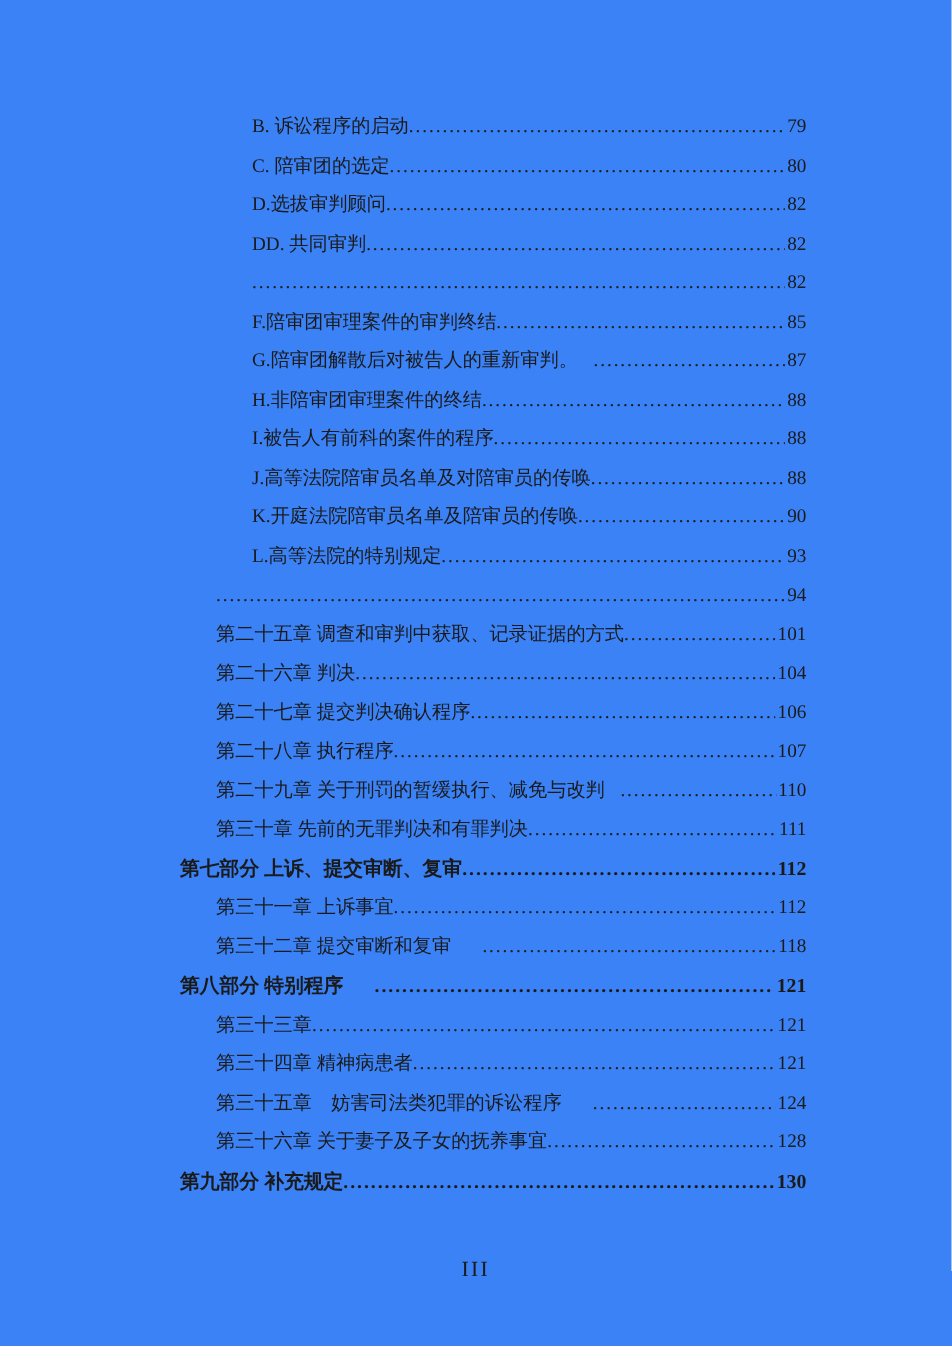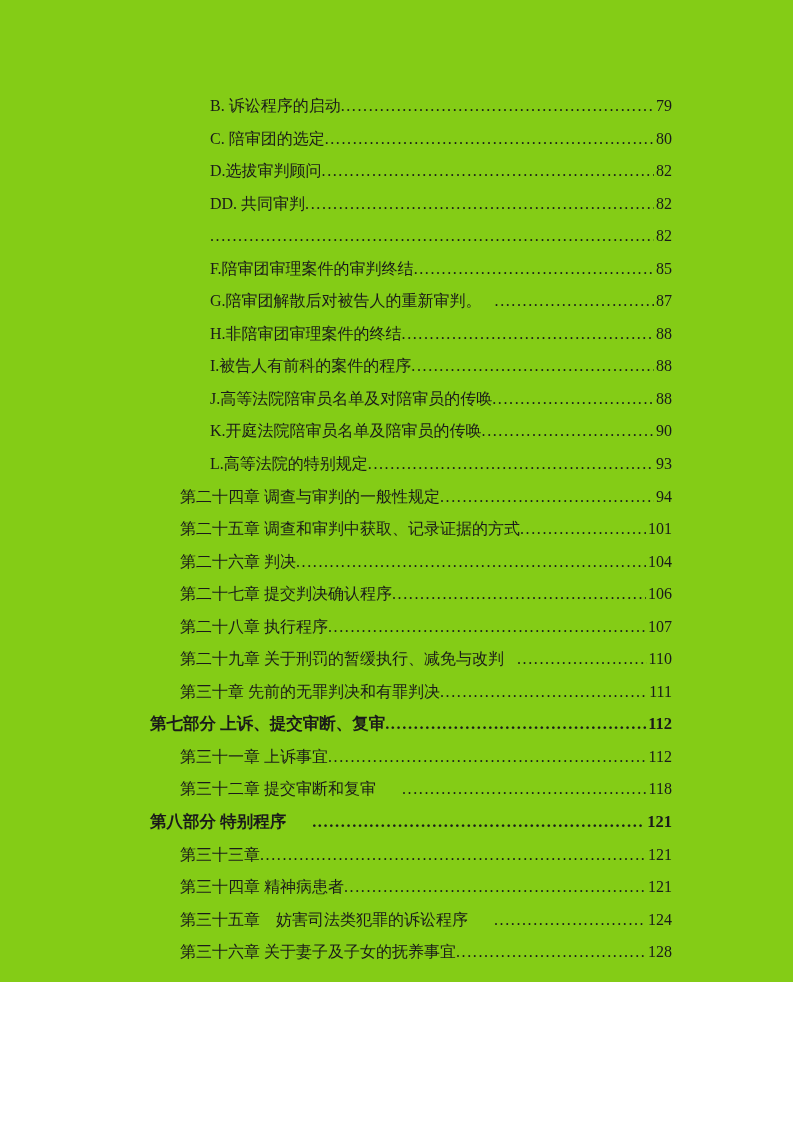--- a/index.html
+++ b/index.html
@@ -3,22 +3,22 @@
 <meta charset="utf-8">
 <style>
   html, body {
     margin: 0;
     padding: 0;
     background: #ffffff;
   }
   .page {
     position: relative;
     width: 793px;
-    height: 982px;
-    background: #84cc16;
+    height: 1122px;
+    background: #3b82f6;
     overflow: hidden;
     font-family: "Liberation Serif", "DejaVu Serif", serif;
     color: #1a1a1a;
   }
   .toc {
     position: absolute;
     left: 150px;
     right: 121px;
     top: 90px;
   }
@@ -128,21 +128,20 @@
         <span class="toc-label">K.开庭法院陪审员名单及陪审员的传唤</span>
         <span class="toc-leader"></span>
         <span class="toc-page">90</span>
       </div>
       <div class="toc-row level-letter">
         <span class="toc-label">L.高等法院的特别规定</span>
         <span class="toc-leader"></span>
         <span class="toc-page">93</span>
       </div>
       <div class="toc-row level-chapter">
-        <span class="toc-label">第二十四章 调查与审判的一般性规定</span>
         <span class="toc-leader"></span>
         <span class="toc-page">94</span>
       </div>
       <div class="toc-row level-chapter">
         <span class="toc-label">第二十五章 调查和审判中获取、记录证据的方式</span>
         <span class="toc-leader"></span>
         <span class="toc-page">101</span>
       </div>
       <div class="toc-row level-chapter">
         <span class="toc-label">第二十六章 判决</span>
@@ -205,18 +204,23 @@
       <div class="toc-row level-chapter">
         <span class="toc-label">第三十五章　妨害司法类犯罪的诉讼程序</span>
         <span class="toc-gap" style="width: 26px;"></span>
         <span class="toc-leader"></span>
         <span class="toc-page">124</span>
       </div>
       <div class="toc-row level-chapter">
         <span class="toc-label">第三十六章 关于妻子及子女的抚养事宜</span>
         <span class="toc-leader"></span>
         <span class="toc-page">128</span>
+      </div>
+      <div class="toc-row level-part bold">
+        <span class="toc-label">第九部分 补充规定</span>
+        <span class="toc-leader"></span>
+        <span class="toc-page">130</span>
       </div>
     </div>
   <div class="footer">
     <span>III</span>
   </div>
 </div>
 
 </body></html>

